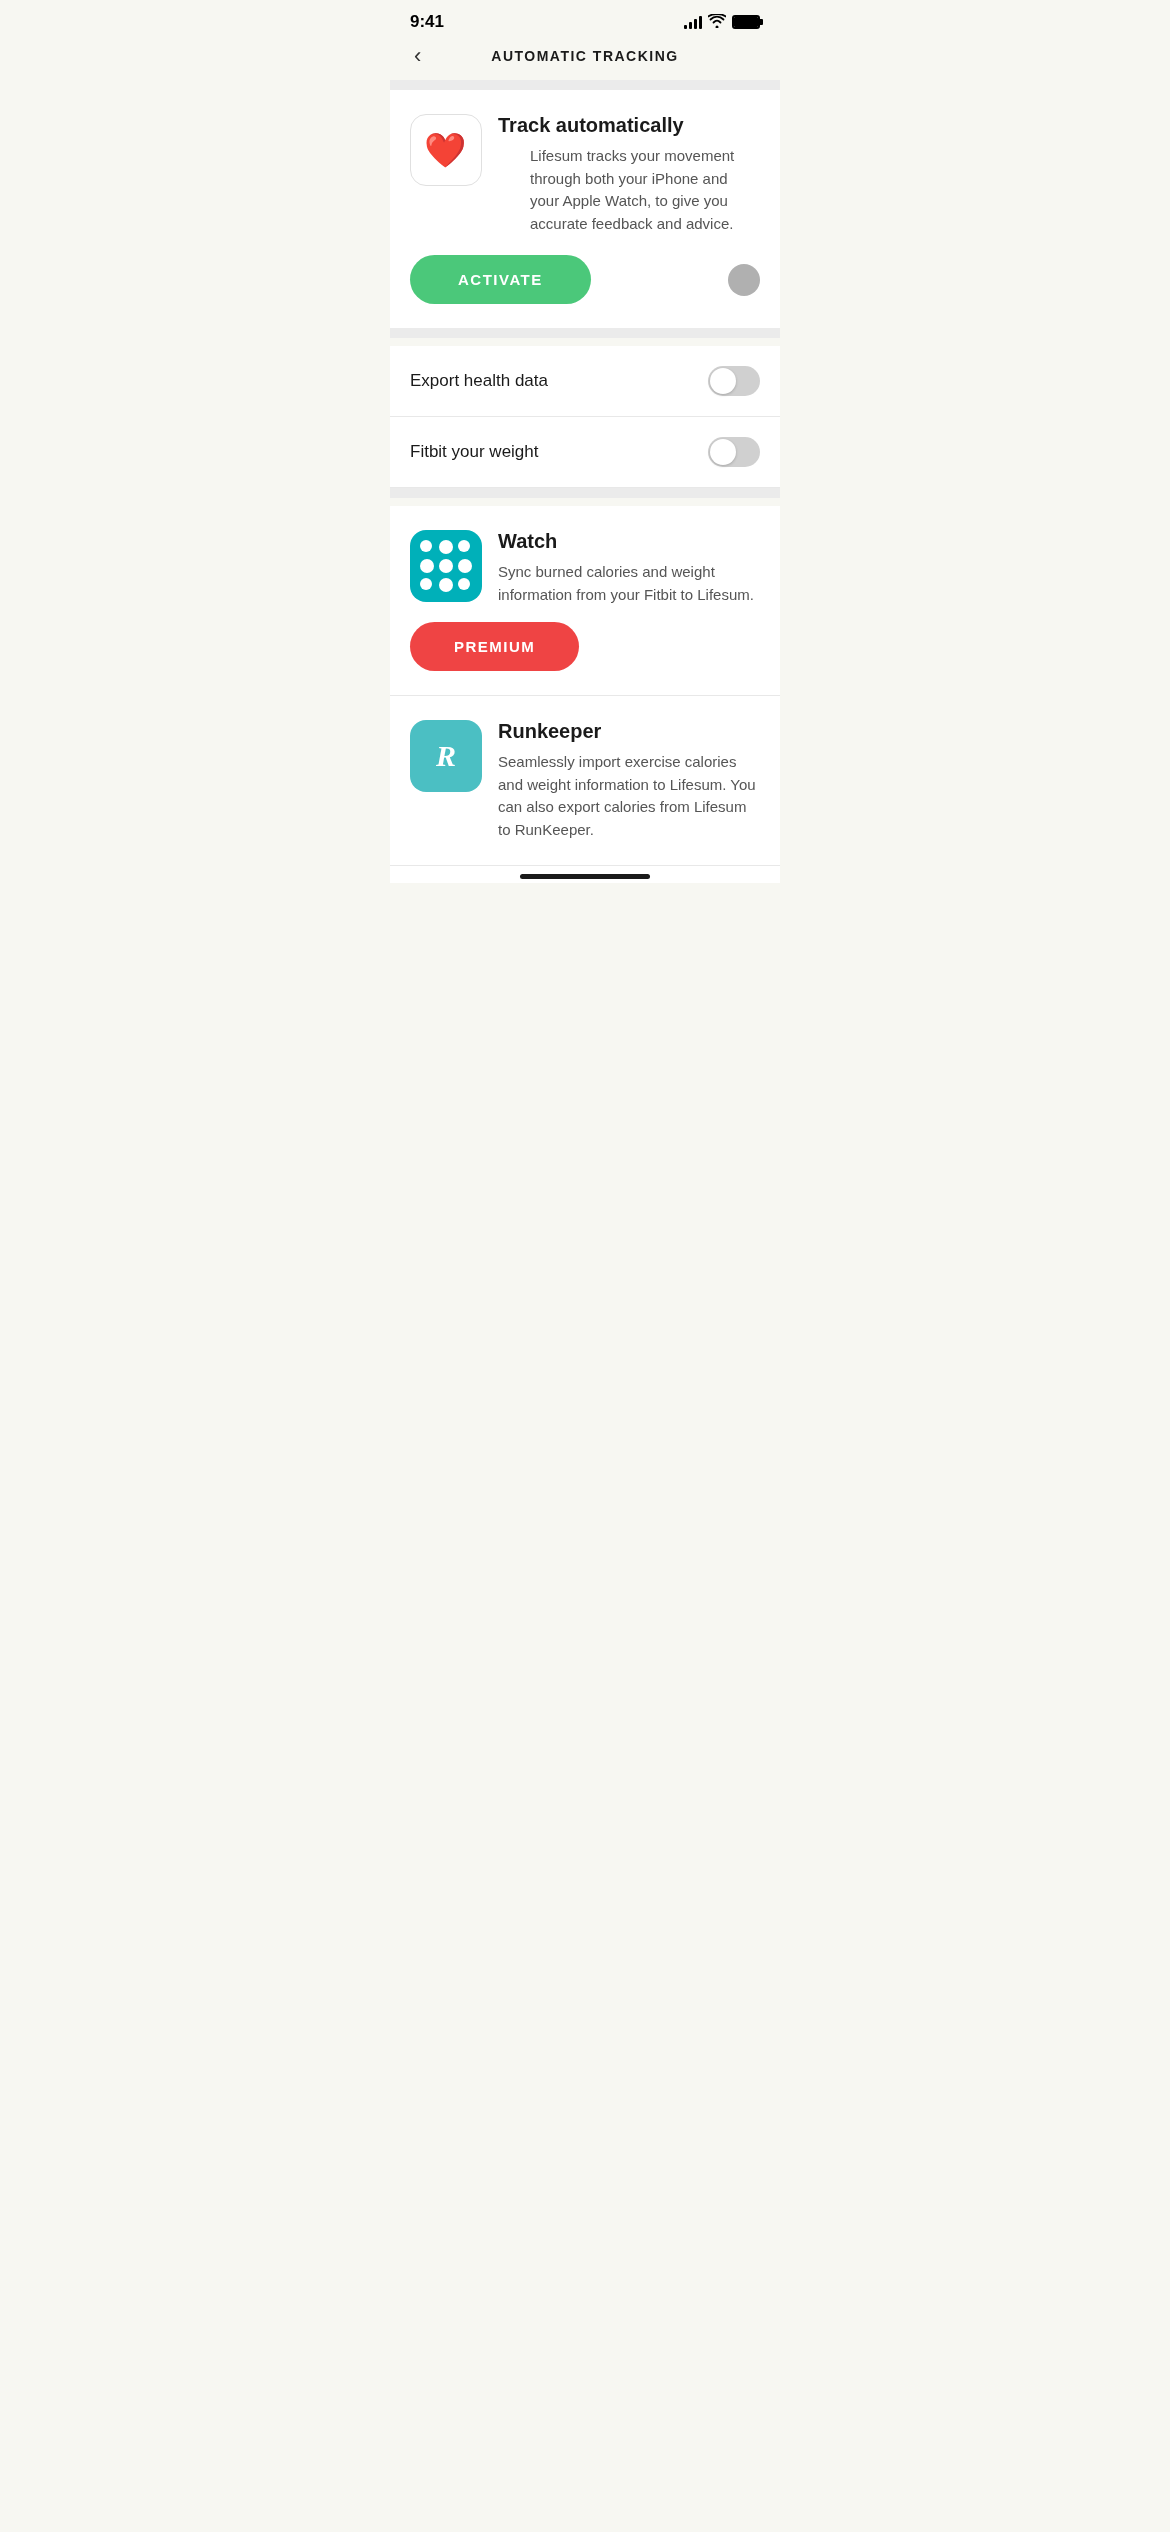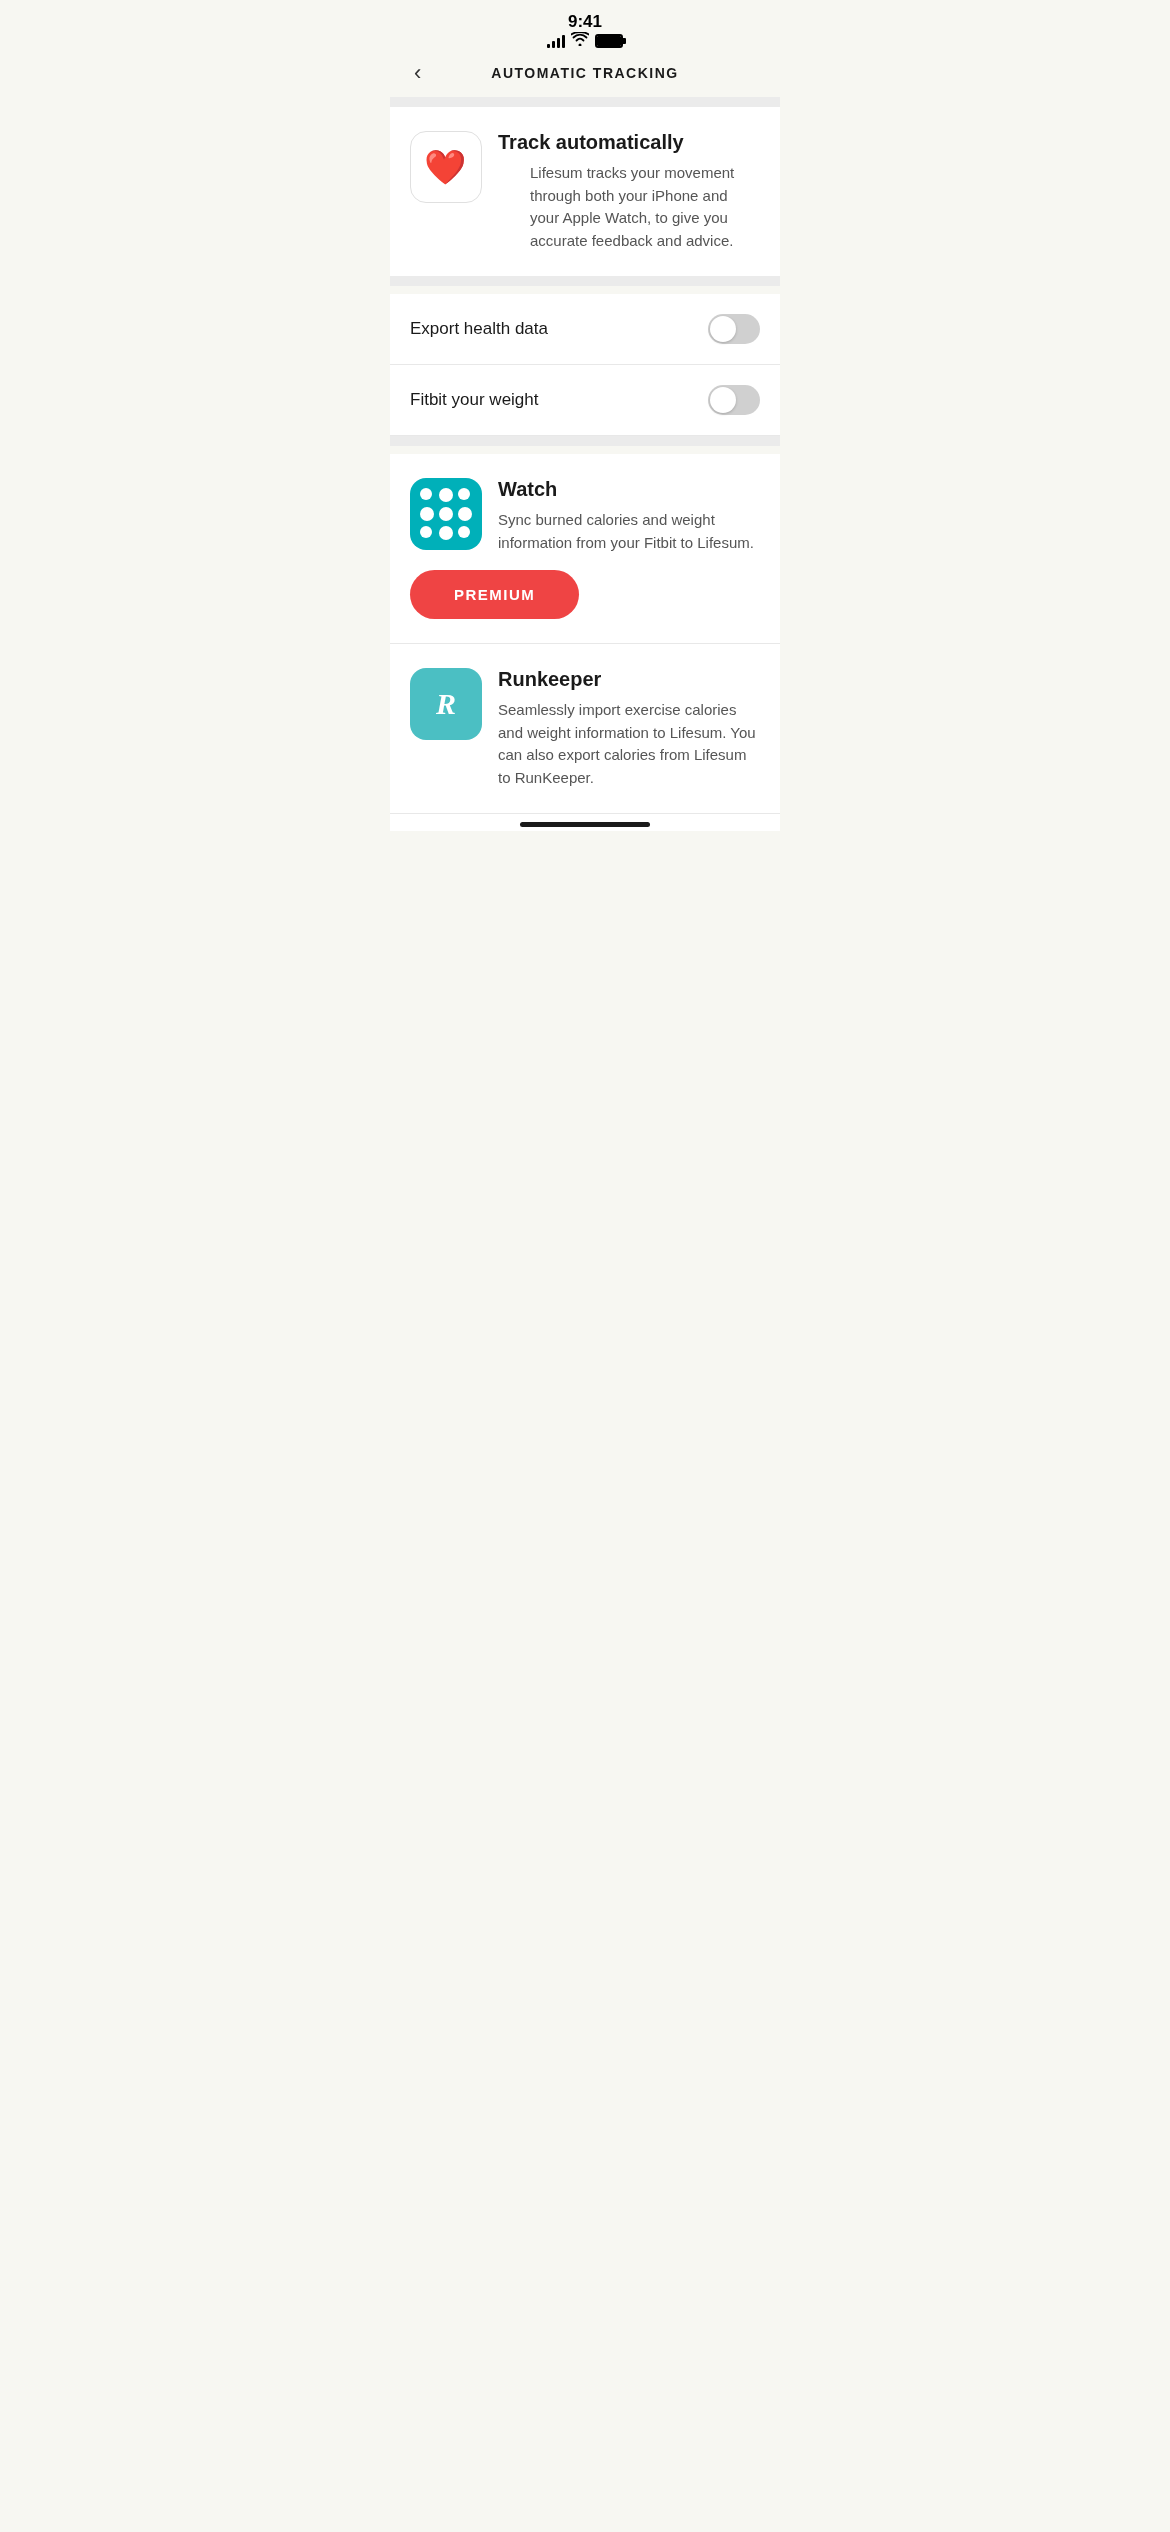--- a/index.html
+++ b/index.html
@@ -18,21 +18,20 @@
       overflow-x: hidden;
     }
 
     
     .status-bar {
       display: flex;
       justify-content: space-between;
       align-items: center;
       padding: 12px 20px 8px;
       background: #f7f7f2;
-      flex-direction: column;
     }
 
     .status-time {
       font-size: 17px;
       font-weight: 600;
       color: #000;
     }
 
     .status-icons {
       display: flex;
@@ -391,20 +390,24 @@
 
 <div class="track-section">
   <div class="track-header">
     <div class="heart-icon-wrapper">
       <span class="heart-icon">❤️</span>
     </div>
     <div class="track-content">
       <div class="track-title">Track automatically</div>
       <div class="track-description">Lifesum tracks your movement through both your iPhone and your Apple Watch, to give you accurate feedback and advice.</div>
     </div>
+  </div>
+  <div class="track-actions">
+    <button class="activate-button">ACTIVATE</button>
+    <div class="toggle-circle"></div>
   </div>
 </div>
 
 <div class="section-divider"></div>
 
 <div class="toggle-section">
   <div class="toggle-row">
     <span class="toggle-label">Export health data</span>
     <div class="toggle-switch"></div>
   </div>

